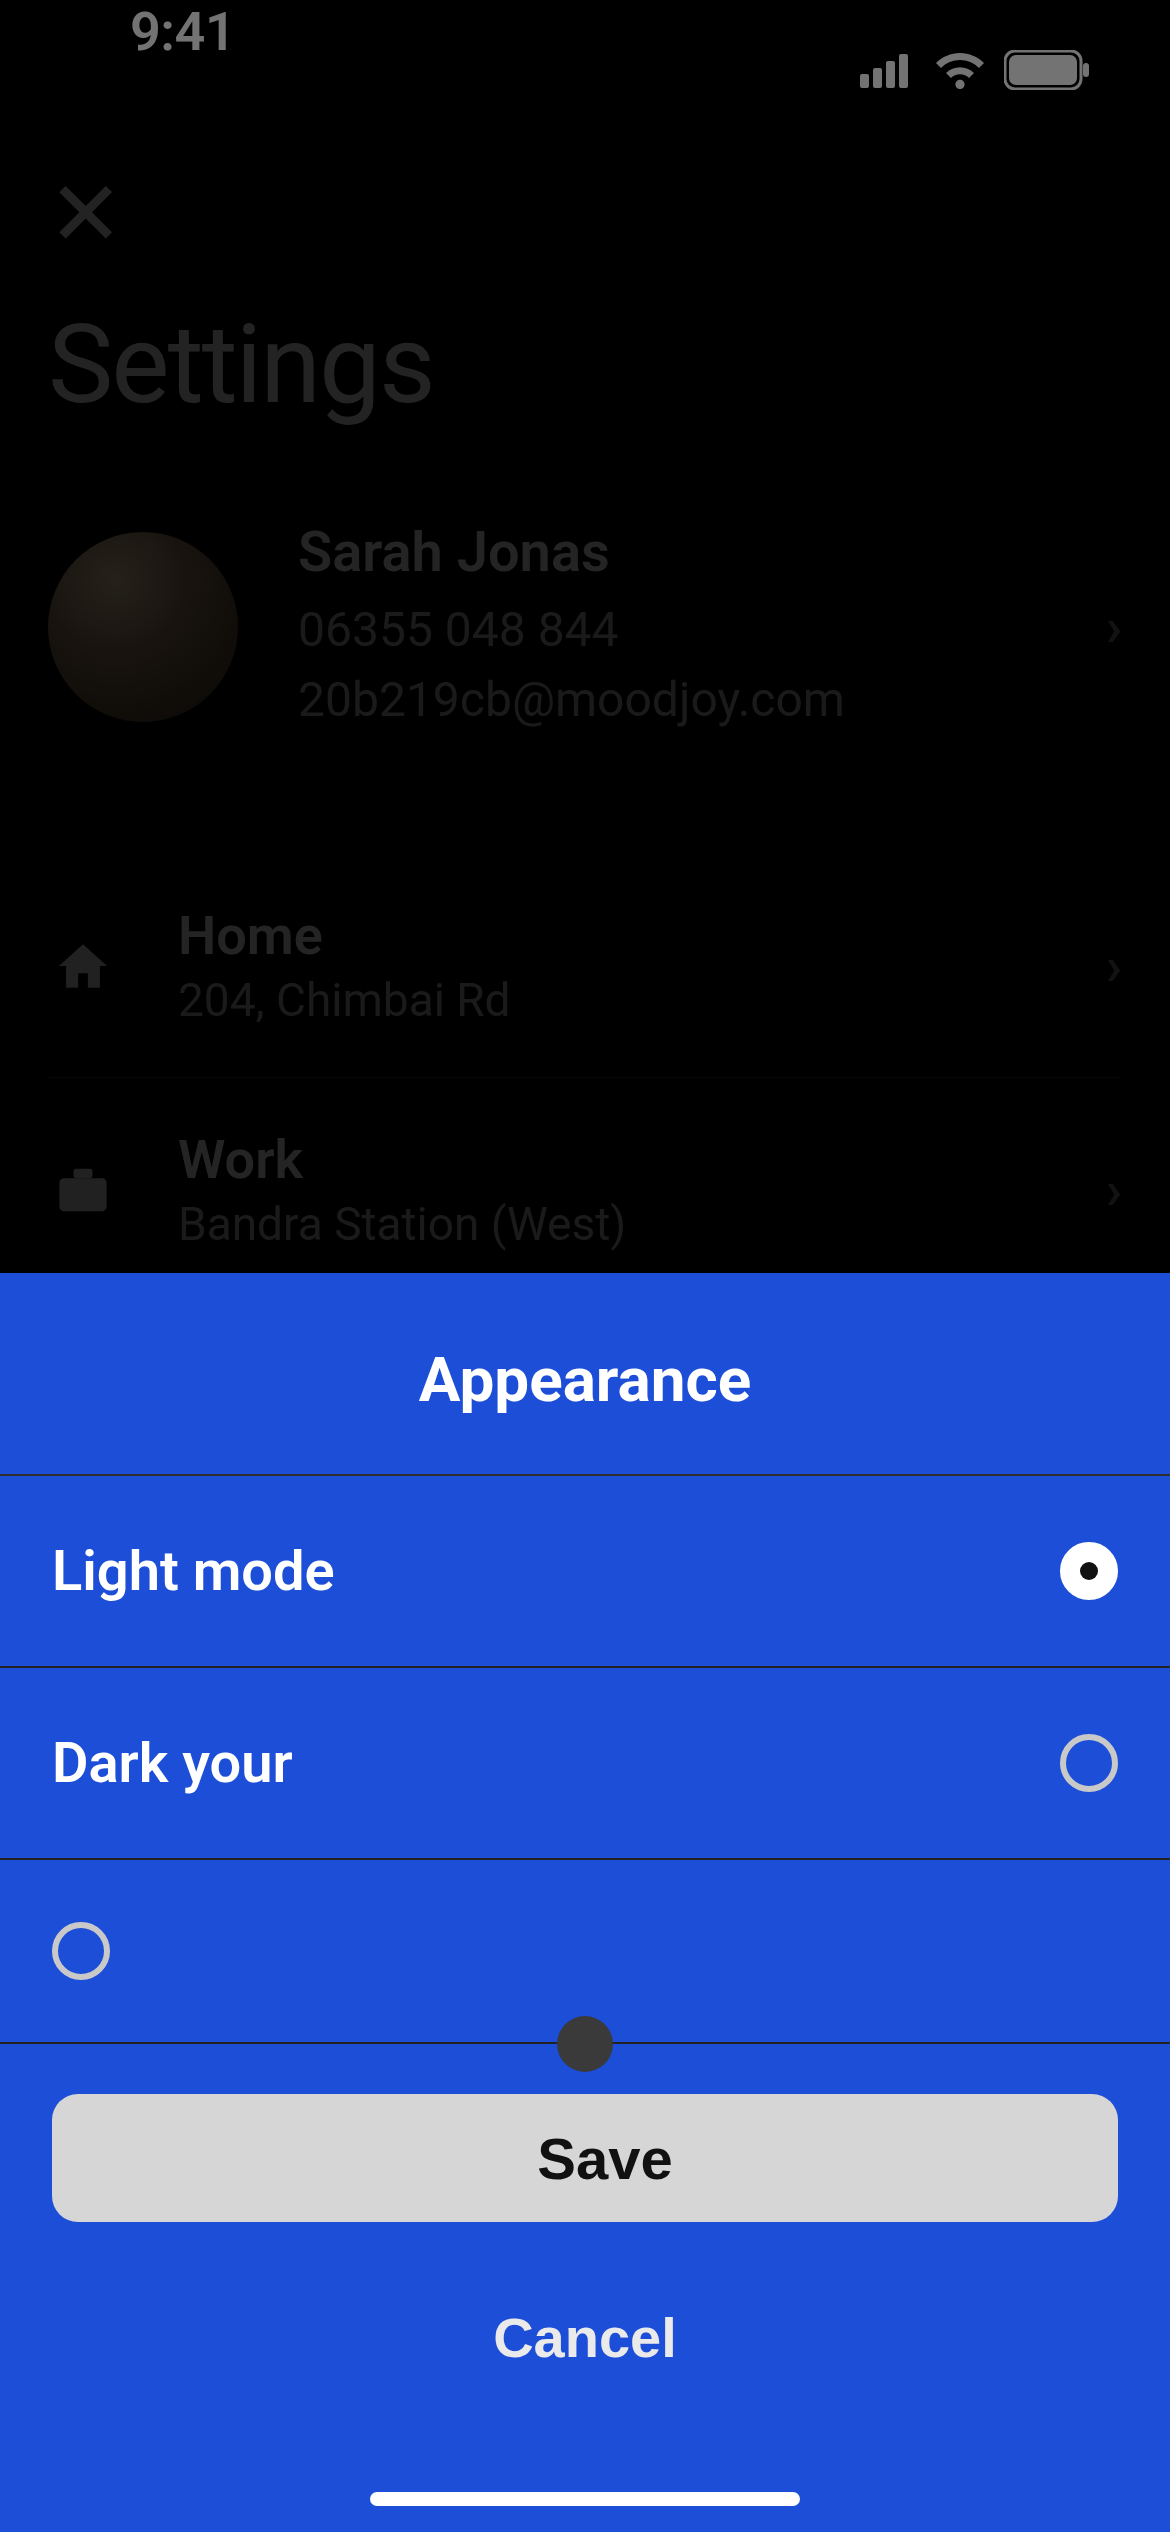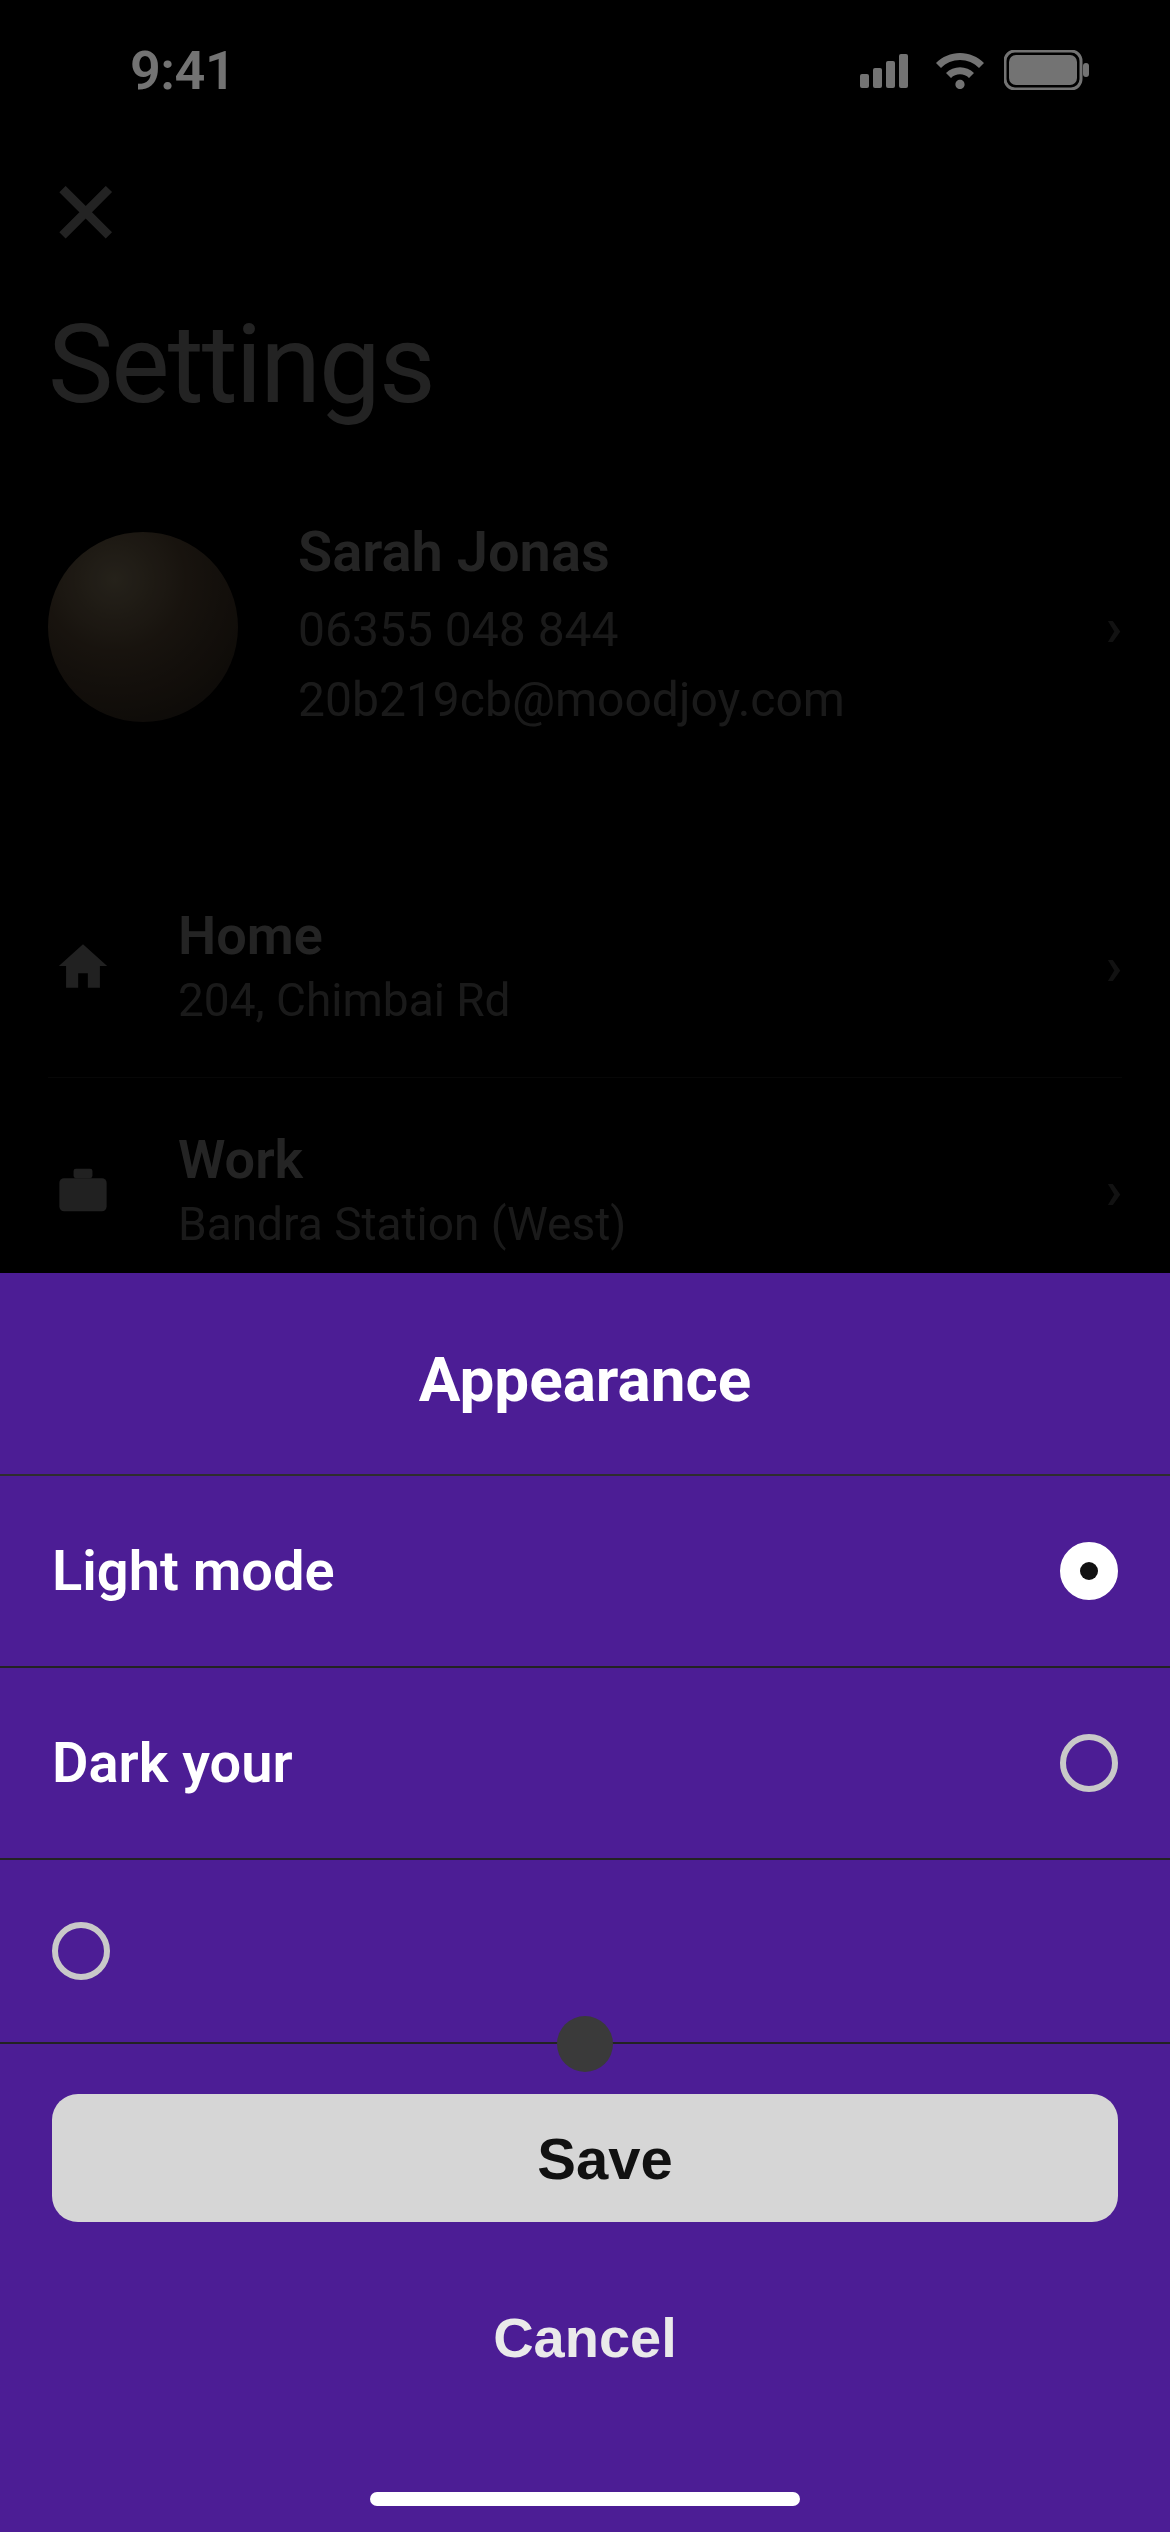--- a/index.html
+++ b/index.html
@@ -1,19 +1,19 @@
 <!DOCTYPE html>
 <html><head>
 <meta charset="utf-8">
 <style>
   * { margin:0; padding:0; box-sizing:border-box; -webkit-font-smoothing:antialiased; }
   html,body { width:1170px; height:2532px; background:#000; font-family:-apple-system,BlinkMacSystemFont,"Segoe UI",Roboto,Helvetica,Arial,sans-serif; color:#fff; overflow:hidden; position:relative; }
 
   
-  .status-bar { position:absolute; top:0; left:0; right:0; height:140px; display:flex; align-items:center; justify-content:space-between; padding:0 80px 0 130px; }
+  .status-bar { position:absolute; top:0; left:0; right:0; height:140px; display:flex; justify-content:space-between; padding:0 80px 0 130px; }
   .status-time { font-size:54px; font-weight:600; letter-spacing:-0.5px; }
   .status-icons { display:flex; align-items:center; gap:18px; }
   .status-icons svg { display:block; }
 
   
   .bg-page { position:absolute; top:140px; left:0; right:0; bottom:0; padding:0 48px; opacity:0.38; pointer-events:none; }
   .close-row { padding:30px 0 40px; }
   .close-x { font-size:90px; font-weight:300; color:#d0d0d0; line-height:1; }
   .page-title { font-size:110px; font-weight:400; color:#cfcfcf; letter-spacing:-2px; margin-bottom:90px; }
   .profile-row { display:flex; align-items:center; gap:60px; margin-bottom:120px; }
@@ -24,21 +24,21 @@
   .list-item { display:flex; align-items:center; gap:60px; padding:50px 0; border-bottom:1px solid #2a2a2a; }
   .list-item:last-of-type{border-bottom:none;}
   .list-icon { width:70px; display:flex; justify-content:center; color:#8c8c8c; flex-shrink:0; }
   .list-text .primary { font-size:54px; font-weight:600; color:#d6d6d6; margin-bottom:6px; }
   .list-text .secondary { font-size:46px; color:#9a9a9a; }
 
   
   .overlay-dim { position:absolute; inset:0; background:rgba(0,0,0,0.55); }
 
   
-  .sheet { position:absolute; left:0; right:0; bottom:0; background:#4c1d95; border-top-left-radius:0; border-top-right-radius:0; }
+  .sheet { position:absolute; left:0; right:0; bottom:0; background:#1d4ed8; border-top-left-radius:0; border-top-right-radius:0; }
   .sheet-header { text-align:center; padding:70px 0 58px; border-bottom:2px solid #2e2e2e; }
   .sheet-title { font-size:62px; font-weight:700; }
   .option { display:flex; align-items:center; justify-content:space-between; padding:62px 52px; border-bottom:2px solid #232323; }
   .option:last-of-type { border-bottom:none; }
   .option-text .label { font-size:56px; font-weight:600; }
   .option-text .sub { font-size:44px; color:#aeaeae; margin-top:10px; }
   .radio { width:58px; height:58px; border-radius:50%; border:6px solid #c9c9c9; position:relative; flex-shrink:0; }
   .radio.selected { background:#fff; border-color:#fff; }
   .radio.selected::after { content:""; position:absolute; top:50%; left:50%; width:18px; height:18px; background:#121212; border-radius:50%; transform:translate(-50%,-50%); }
 

